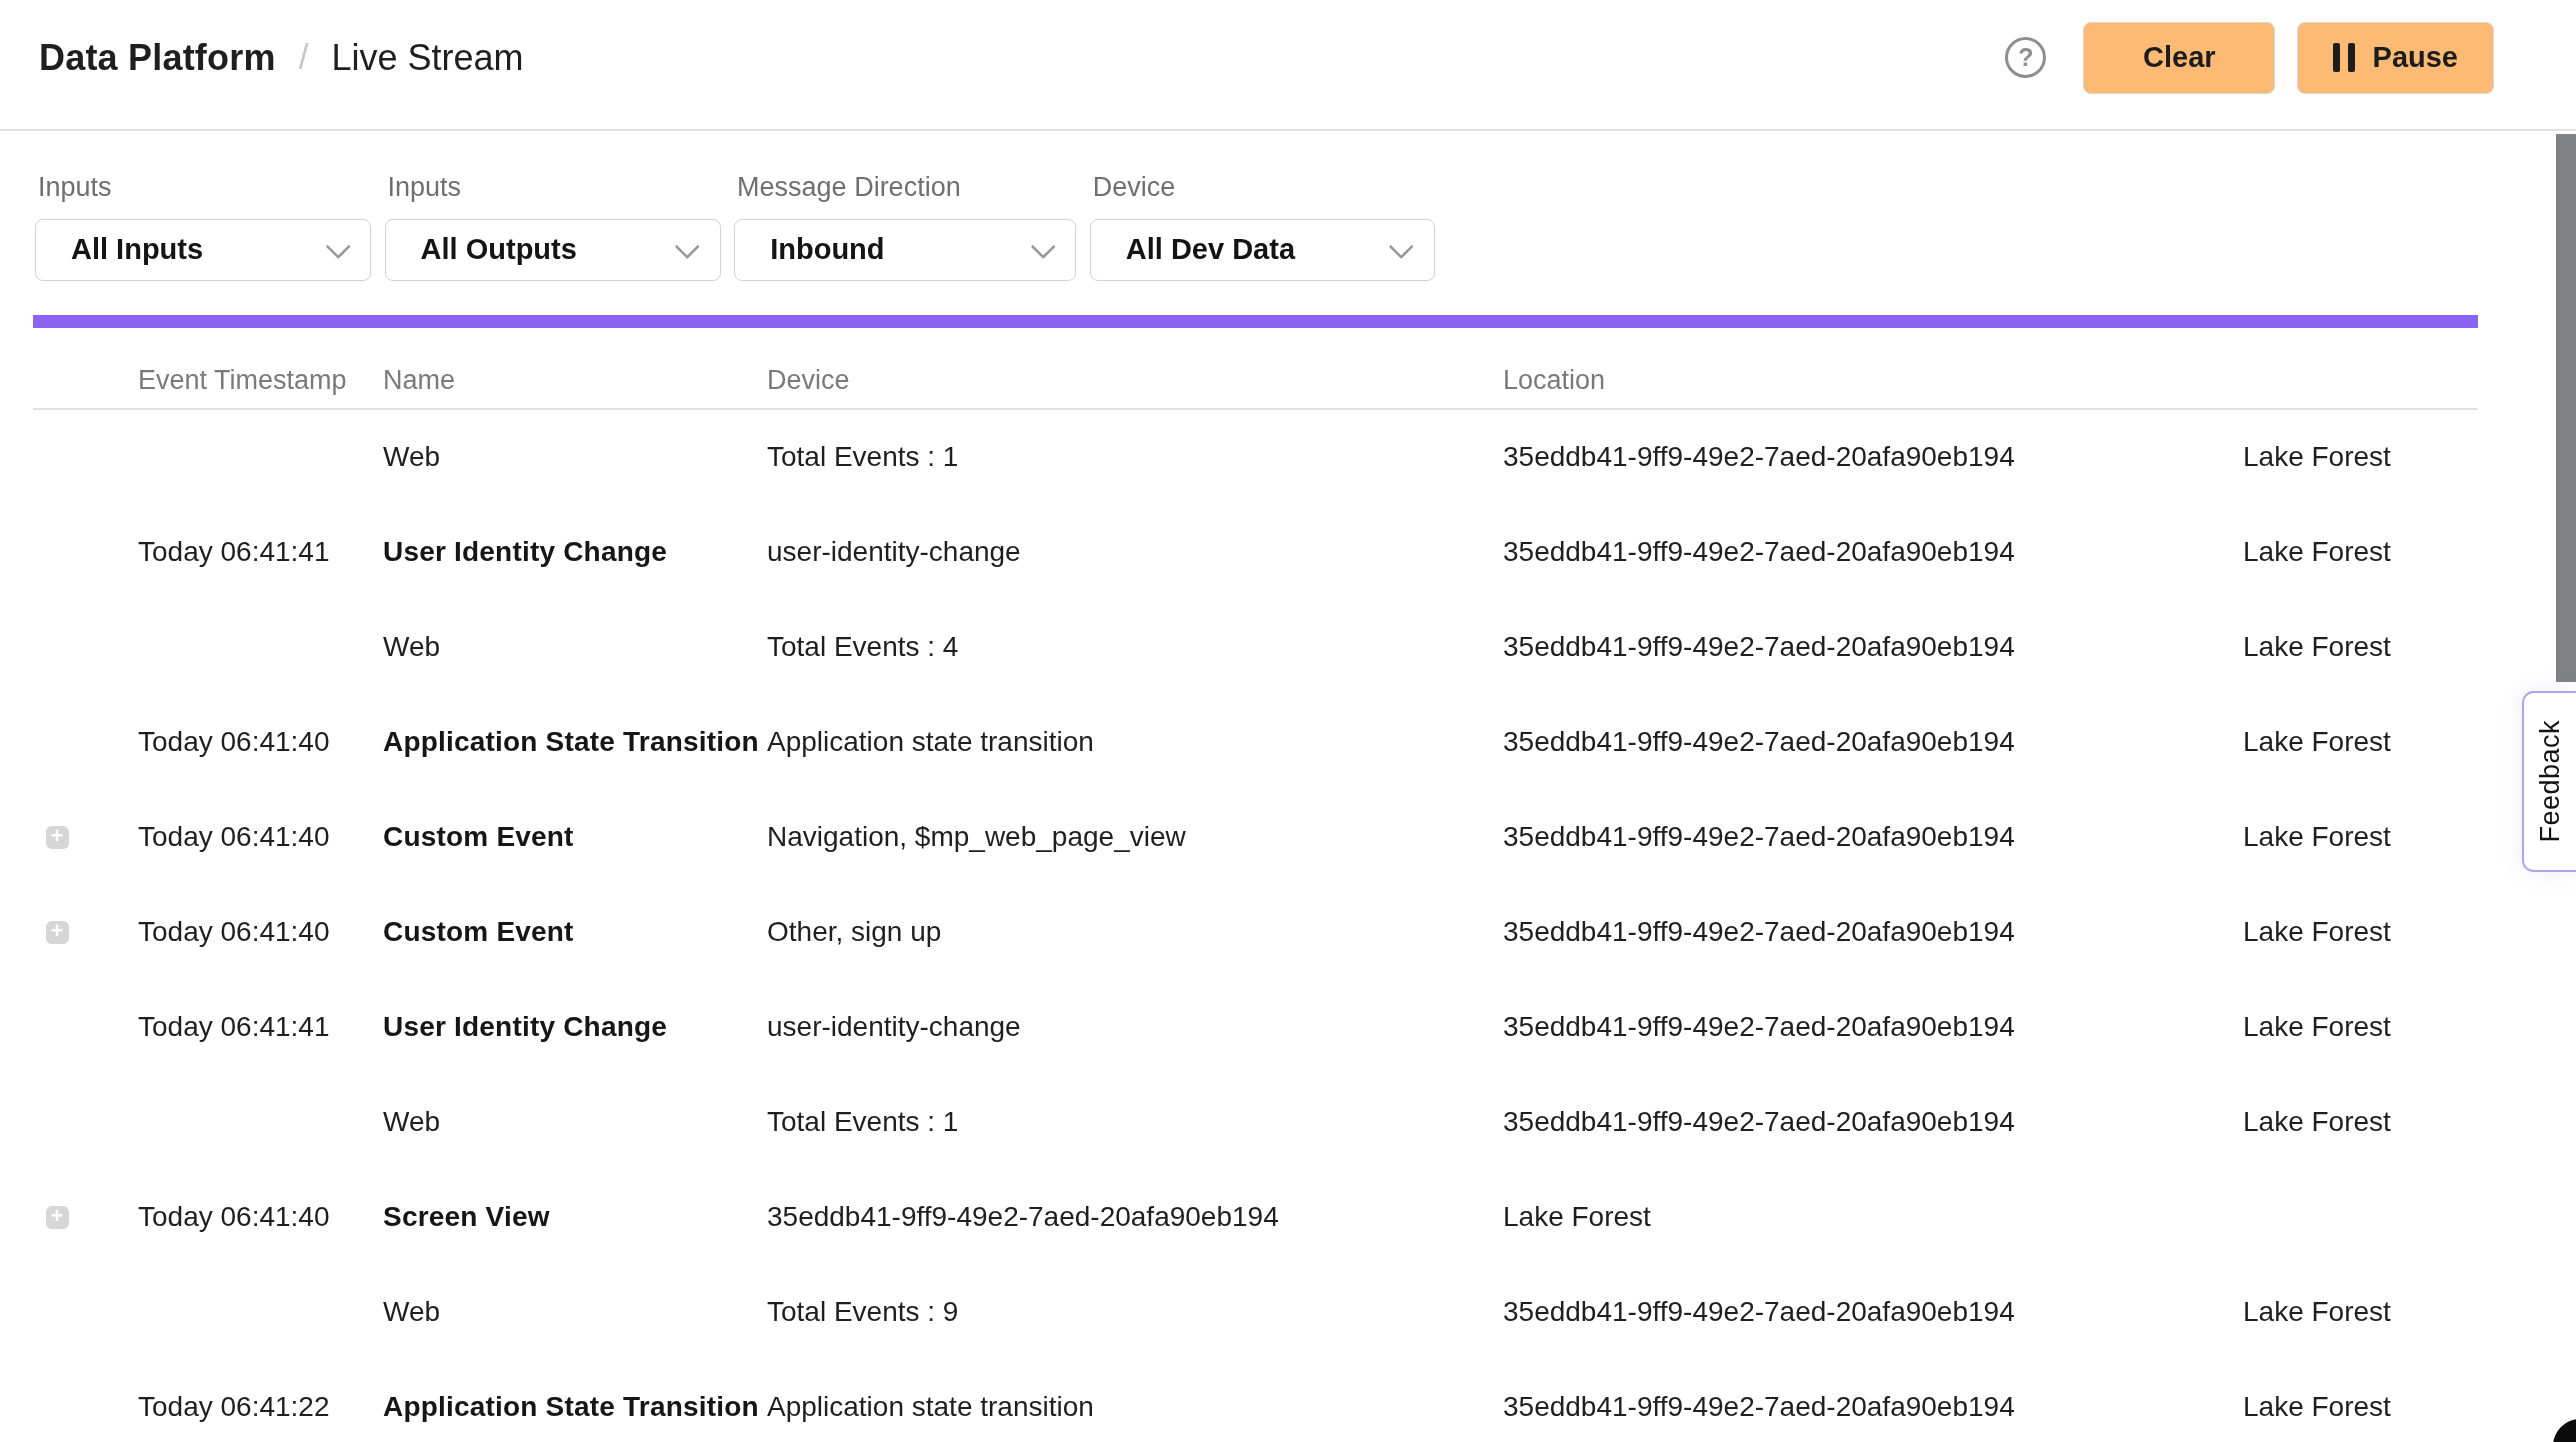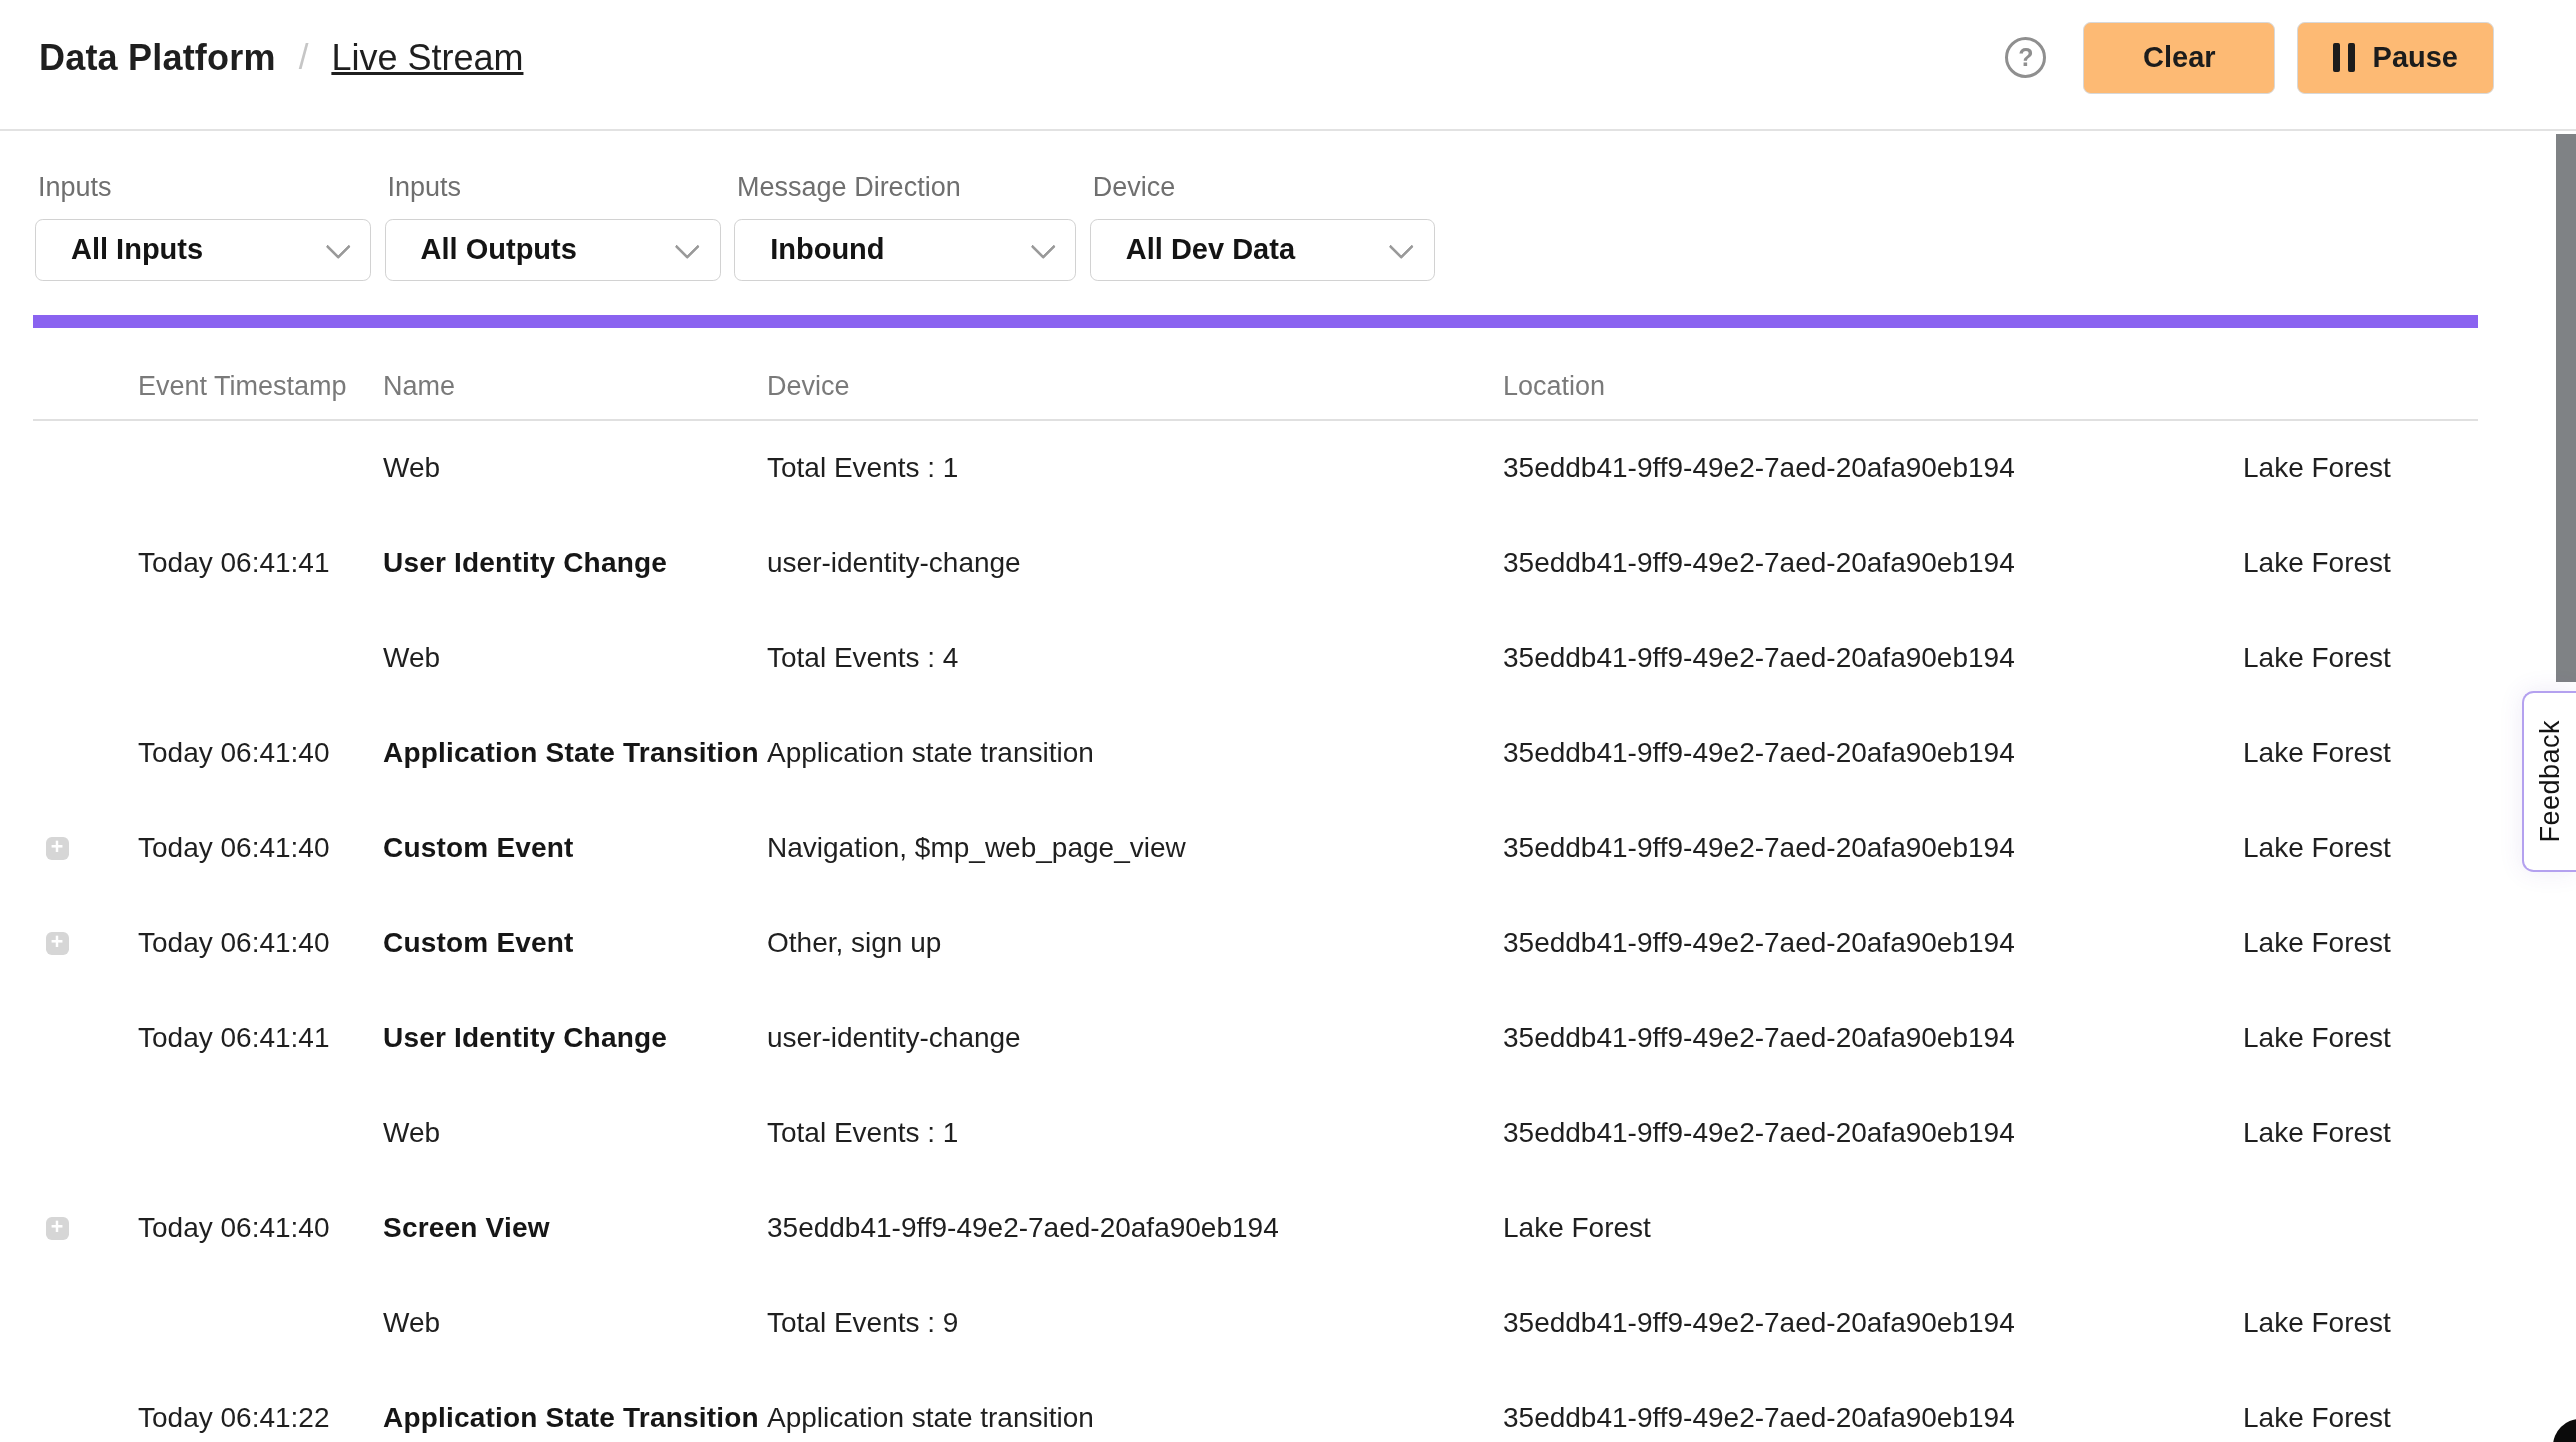--- a/index.html
+++ b/index.html
@@ -17,21 +17,21 @@
     height: 131px;
     display: flex;
     align-items: center;
     justify-content: space-between;
     padding: 0 82px 13.6px 39px;
     border-bottom: 2.9px solid #e2e2e2;
   }
   .breadcrumb { display: flex; align-items: center; gap: 23px; font-size: 36px; }
   .breadcrumb .crumb-root { font-weight: 700; letter-spacing: 0.2px; }
   .breadcrumb .crumb-sep { color: #c6c6c6; font-weight: 300; font-size: 35px; transform: translateY(-1px); }
-  .breadcrumb .crumb-page { font-weight: 400; text-decoration: underline; }
+  .breadcrumb .crumb-page { font-weight: 400; }
 
   .header-actions { display: flex; align-items: center; gap: 37px; }
   .help-icon {
     width: 41px; height: 41px; border-radius: 50%;
     border: 3.4px solid #8f8f8f; color: #8f8f8f;
     display: flex; align-items: center; justify-content: center;
     font-size: 25px; font-weight: 700; cursor: pointer;
   }
   .btn {
     height: 72px; min-width: 192px;
@@ -73,21 +73,21 @@
     background: var(--accent, #8a63f0);
   }
 
   
   .stream-table { margin-left: 33px; width: 2445px; }
   .t-row {
     display: grid;
     grid-template-columns: 105px 245px 384px 736px 740px 1fr;
     align-items: center;
   }
-  .t-head { height: 93px; padding-top: 26px; border-bottom: 2.9px solid #e0e0e0; }
+  .t-head { height: 82px; padding-top: 26px; border-bottom: 2.9px solid #e0e0e0; }
   .t-head .t-cell { font-size: 27px; color: #7a7a7a; font-weight: 400; }
   .t-body .t-row { height: 95px; }
   .t-cell { font-size: 28px; color: #1f1f1f; overflow: hidden; white-space: nowrap; }
   .t-cell.name-bold { font-weight: 700; color: #161616; letter-spacing: 0.2px; }
   .expand-btn {
     width: 23px; height: 23px; margin-left: 12.6px;
     background: #d6d6d6; border-radius: 5.8px;
     color: #ffffff; font-size: 21.4px; font-weight: 700;
     display: flex; align-items: center; justify-content: center;
     line-height: 1; cursor: pointer;

